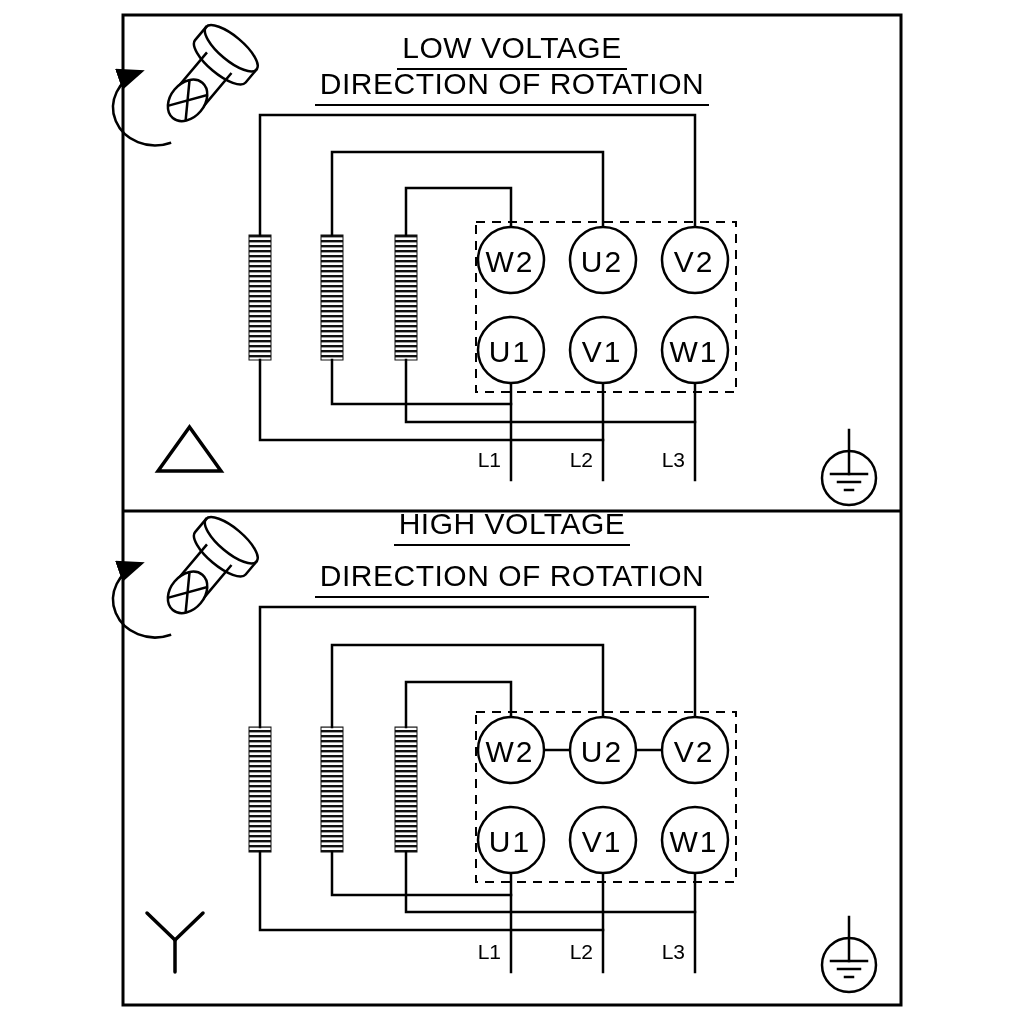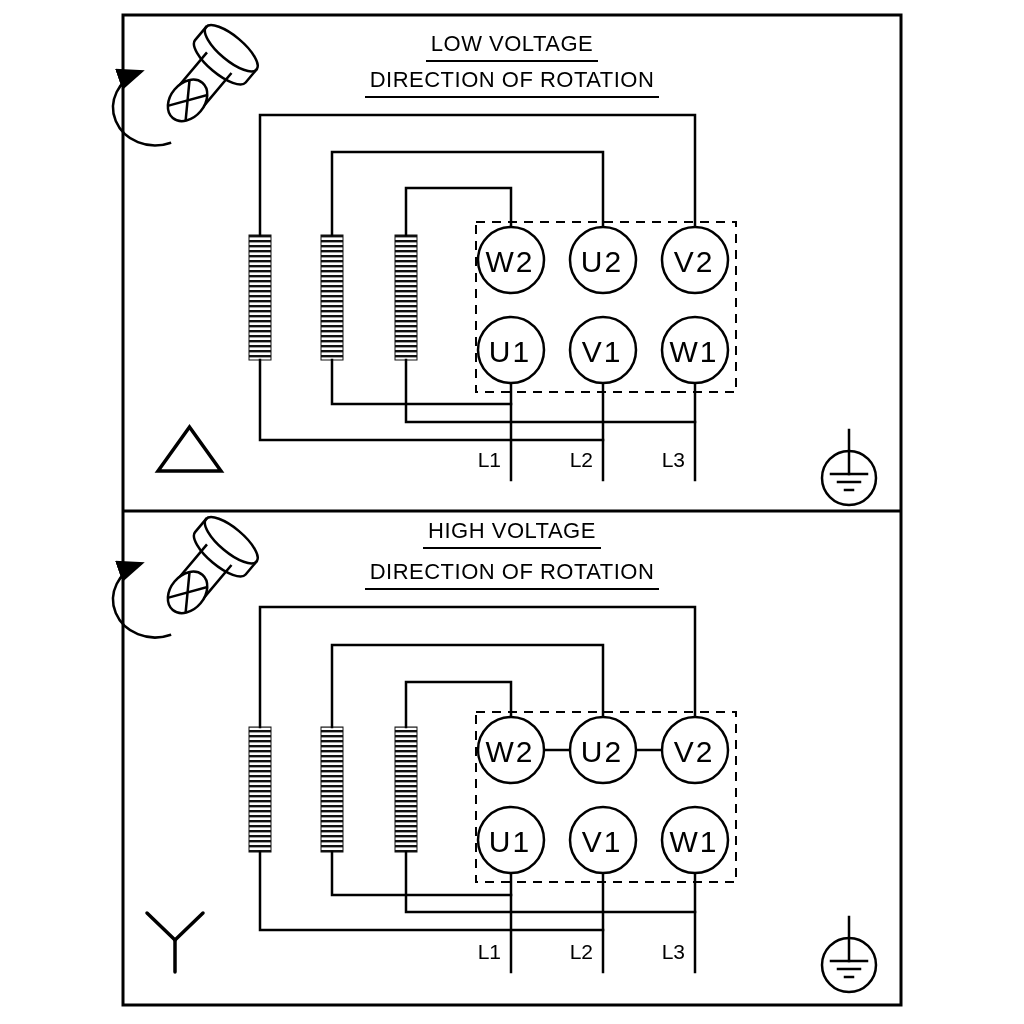--- a/index.html
+++ b/index.html
@@ -4,21 +4,21 @@
 <style>
   * { margin:0; padding:0; box-sizing:border-box; }
   html,body { width:1024px; height:1024px; background:#ffffff; font-family:"Liberation Sans", sans-serif; }
   .stage { position:relative; width:1024px; height:1024px; }
   .stage > svg { position:absolute; top:0; left:0; }
   .title-line { position:absolute; left:123px; width:778px; text-align:center; color:#000; }
   .title-line span {
     display:inline-block;
     border-bottom:2px solid #000;
     padding:0 5px 3px 5px;
-    font-size:22px;
+    font-size:30px;
     letter-spacing:0.5px;
     white-space:nowrap;
   }
   .w      { stroke:#000; stroke-width:2.5; fill:none; stroke-linecap:square; }
   .frame  { stroke:#000; stroke-width:3;   fill:none; }
   .dashed { stroke:#000; stroke-width:2;   fill:none; stroke-dasharray:9 7; }
   .term   { fill:#ffffff; stroke:#000; stroke-width:2.5; }
   .thick  { stroke:#000; stroke-width:3.5; fill:none; stroke-linecap:round; }
   .coilbar{ stroke:#111; stroke-width:1; }
   text    { fill:#000; font-family:"Liberation Sans", sans-serif; }
@@ -170,16 +170,16 @@
         <line x1="849" y1="917" x2="849" y2="961"></line>
         <line x1="831" y1="961" x2="867" y2="961"></line>
         <line x1="838" y1="969" x2="860" y2="969"></line>
         <line x1="845" y1="977" x2="853" y2="977"></line>
       </g>
     </g>
   </svg>
 
   <div class="title-line" style="top:31px;"><span>LOW VOLTAGE</span></div>
   <div class="title-line" style="top:67px;"><span>DIRECTION OF ROTATION</span></div>
-  <div class="title-line" style="top:518px;"><span>HIGH VOLTAGE</span></div>
+  <div class="title-line" style="top:507px;"><span>HIGH VOLTAGE</span></div>
   <div class="title-line" style="top:559px;"><span>DIRECTION OF ROTATION</span></div>
 
 </div>
 
 </body></html>

